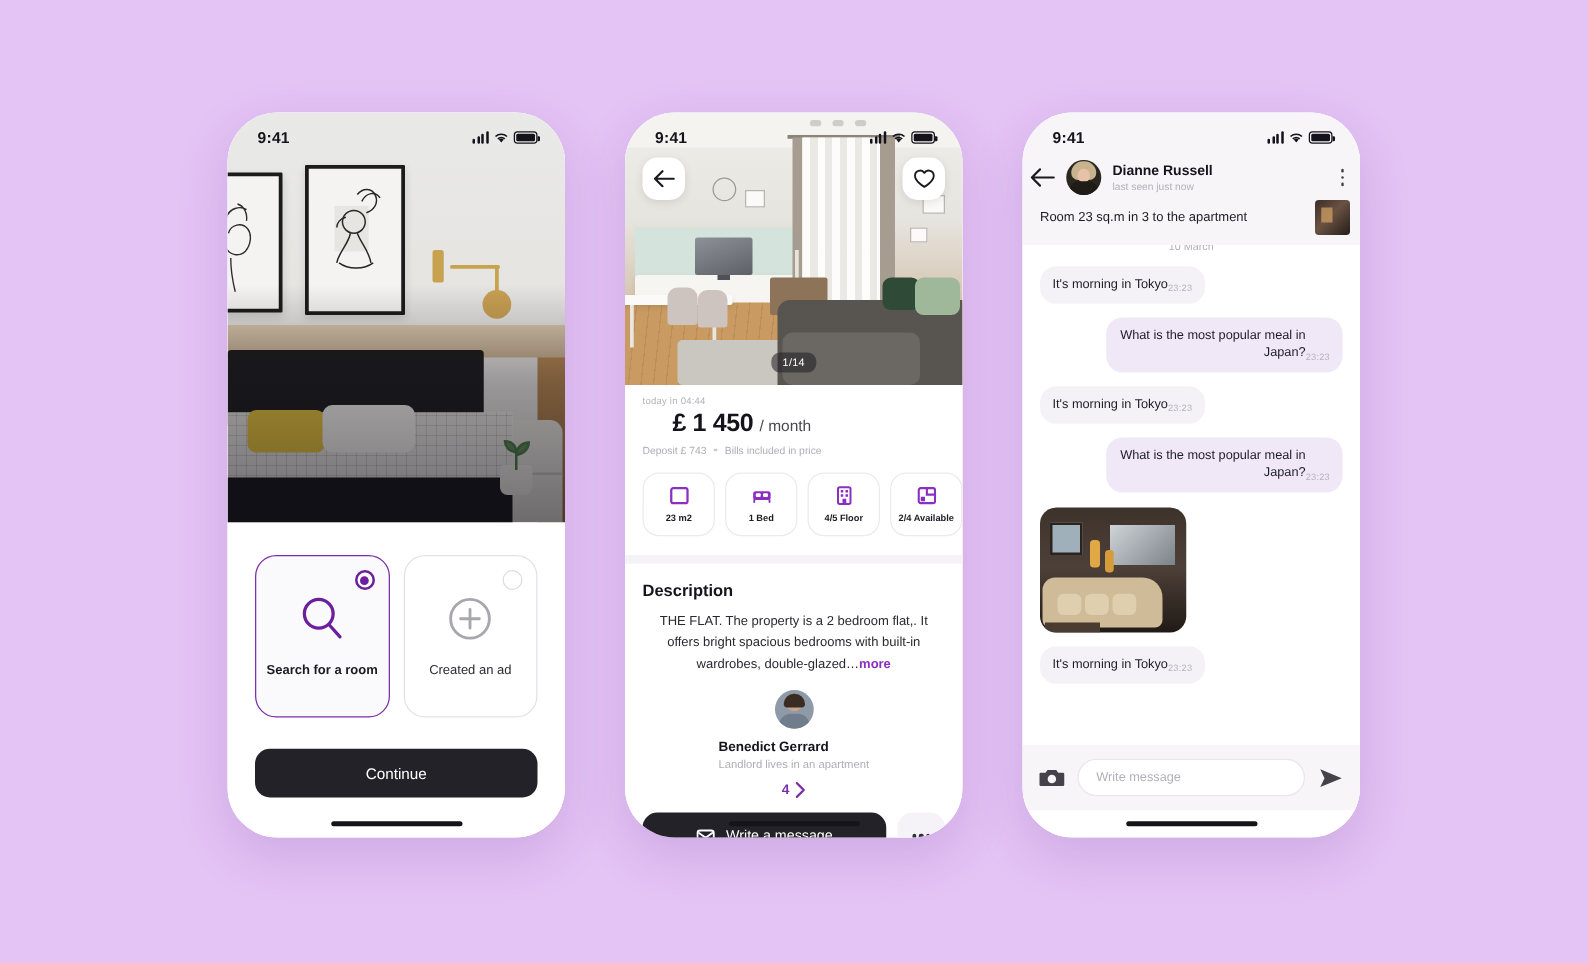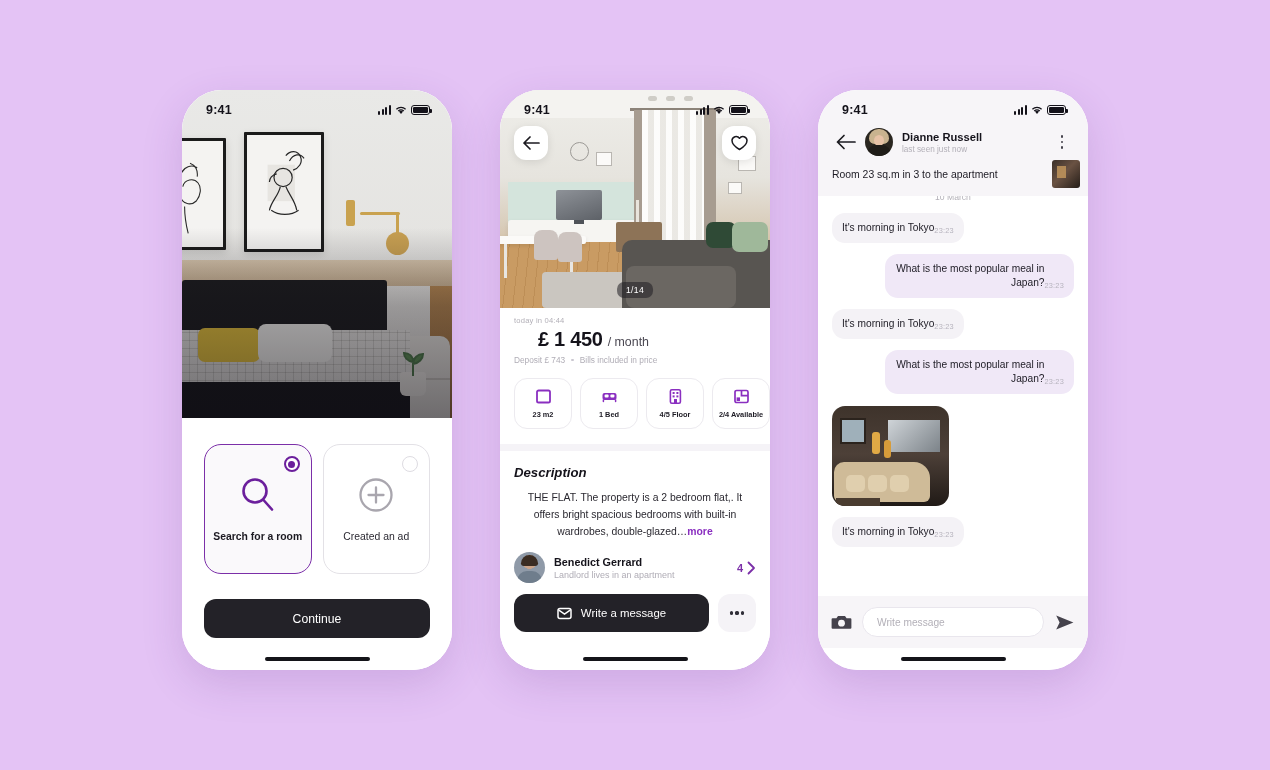--- a/index.html
+++ b/index.html
@@ -200,25 +200,25 @@
     flex: 0 0 auto; width: 58px; height: 51px; border-radius: 13px;
     border: 1.3px solid #eceaef; background: #fff;
     display: flex; flex-direction: column; align-items: center; justify-content: center; gap: 5px;
     cursor: pointer;
   }
   .pill-ico { width: 17px; height: 17px; display: block; }
   .pill-lbl { font-size: 7.4px; font-weight: 700; color: #1d1b24; white-space: nowrap; }
 
   .p2-divider { height: 7px; background: #f5f3f7; }
   .p2-desc { padding: 14px 14px 0; }
-  .p2-desc-h { font-size: 13.2px; font-weight: 700; color: #15131b; font-style: italic; }
+  .p2-desc-h { font-size: 13.2px; font-weight: 700; color: #15131b; }
   .p2-desc-p { margin-top: 9px; font-size: 10.4px; line-height: 17px; color: #2a2830; text-align: center; }
   .p2-more { color: #8a2fc0; font-weight: 700; cursor: pointer; }
 
-  .p2-land { display: flex; align-items: center; gap: 9px; padding: 12px 14px 0; }
+  .p2-land { display: flex; align-items: center; gap: 9px; padding: 12px 14px 0; flex-direction: column; }
   .p2-avatar {
     width: 31px; height: 31px; border-radius: 50%; flex: 0 0 31px;
     background: radial-gradient(circle at 50% 32%, #caa388 0 26%, #8f9aa8 27% 100%);
     overflow: hidden; position: relative;
   }
   .p2-avatar .hair { position: absolute; left: 7px; top: 3px; width: 17px; height: 11px; background: #3a2c22; border-radius: 9px 9px 3px 3px; }
   .p2-avatar .body { position: absolute; left: 3px; bottom: 0; width: 25px; height: 12px; background: #6f7d8c; border-radius: 10px 10px 0 0; }
   .p2-land-txt { flex: 1; min-width: 0; }
   .p2-land-n { font-size: 10.8px; font-weight: 700; color: #15131b; }
   .p2-land-s { font-size: 9px; color: #b0adb6; margin-top: 2px; }
@@ -233,21 +233,21 @@
   .p2-dots {
     width: 38px; height: 38px; border-radius: 12px; background: #f5f3f7;
     display: flex; align-items: center; justify-content: center; gap: 2.6px; cursor: pointer;
   }
   .p2-dots i { width: 3.2px; height: 3.2px; border-radius: 50%; background: #302e38; display: block; }
 
   
   #phone3 .screen { background: #fff; }
   #phone3 .statusbar { background: #f7f5f8; }
   .p3-head {
-    background: #f7f5f8; padding: 4px 18px 0;
+    background: #f7f5f8; padding: 4px 6px 0;
     display: flex; align-items: center; gap: 9px; position: relative; z-index: 5;
   }
   .p3-back { width: 20px; height: 20px; cursor: pointer; flex: 0 0 20px; }
   .p3-av {
     width: 28px; height: 28px; border-radius: 50%; flex: 0 0 28px; overflow: hidden;
     background: radial-gradient(circle at 50% 36%, #e0bda4 0 30%, #2a2620 31% 100%);
     position: relative;
   }
   .p3-av .hair { position: absolute; left: 4px; top: 1px; width: 20px; height: 15px; background: #c9b38f; border-radius: 10px 10px 6px 6px; }
   .p3-av .face { position: absolute; left: 9px; top: 7px; width: 10px; height: 11px; background: #e7c2a6; border-radius: 50%; }

